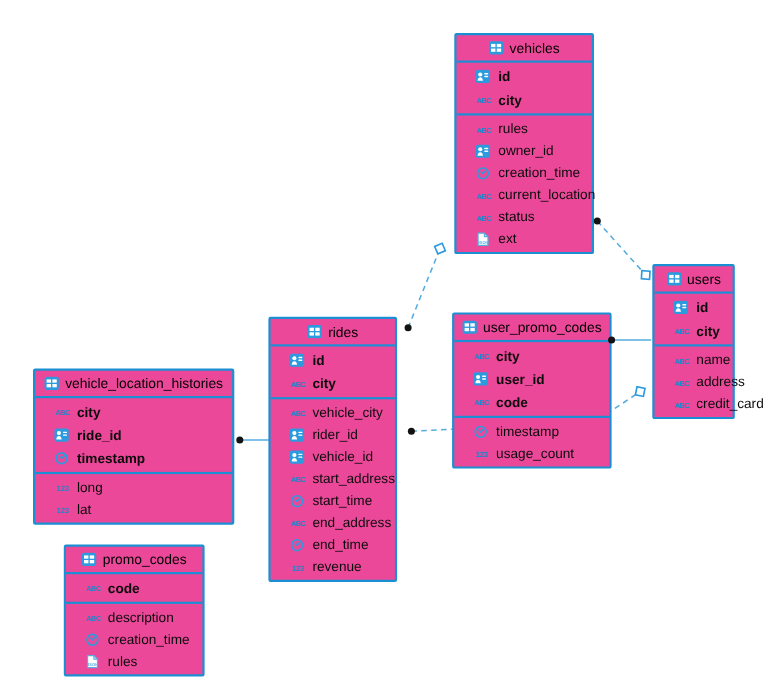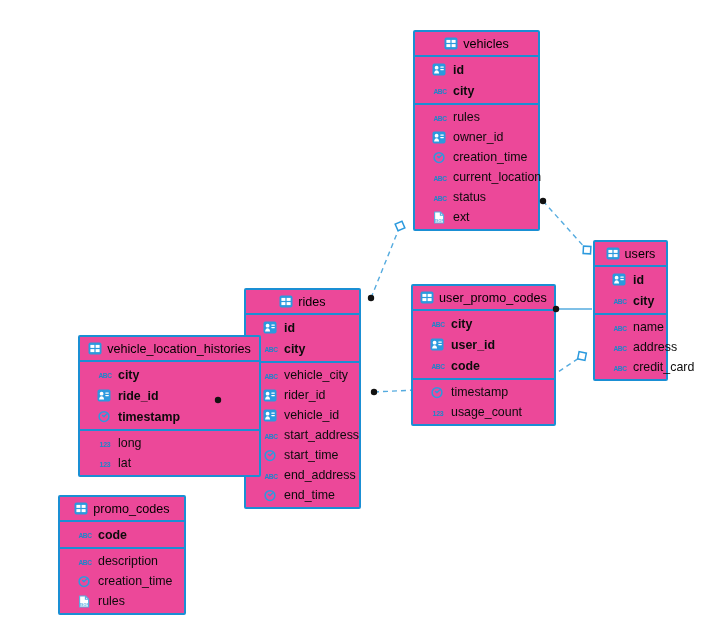--- a/index.html
+++ b/index.html
@@ -373,23 +373,31 @@
         <div class="row">
           <span class="icon">
             <svg width="14" height="13" viewBox="0 0 14 13">
               <circle cx="7" cy="6.6" r="4.9" fill="none" stroke="#2b9ade" stroke-width="1.5"></circle>
               <path d="M7,6.6 L9.5,4.2" stroke="#2b9ade" stroke-width="1.4" stroke-linecap="round"></path>
               <path d="M7,6.6 L5.5,5.4" stroke="#2b9ade" stroke-width="1.4" stroke-linecap="round"></path>
             </svg>
           </span>
           <span>end_time</span>
         </div>
+        <div class="row">
+          <span class="icon">
+            <svg width="16" height="13" viewBox="0 0 16 13">
+              <text x="8" y="9.8" font-size="7" font-weight="bold" letter-spacing="-0.2" fill="#1a86cb" text-anchor="middle" font-family="Liberation Sans,sans-serif">123</text>
+            </svg>
+          </span>
+          <span>revenue</span>
+        </div>
       </div>
     </div>
-    <div class="tbl" style="left: 30px; top: 335px; width: 183px; margin-left: 48px;">
+    <div class="tbl" style="left: 30px; top: 335px; width: 183px;">
       <div class="tbl-header">
         <span class="hdr-icon">
           <svg width="14" height="13" viewBox="0 0 14 13">
             <rect x="0.5" y="0.5" width="13" height="12" rx="2" fill="#2b9ade"></rect>
             <rect x="2.4" y="2.9" width="4" height="3" fill="#fff"></rect>
             <rect x="7.6" y="2.9" width="4" height="3" fill="#fff"></rect>
             <rect x="2.4" y="7.1" width="4" height="3" fill="#fff"></rect>
             <rect x="7.6" y="7.1" width="4" height="3" fill="#fff"></rect>
           </svg>
         </span>

